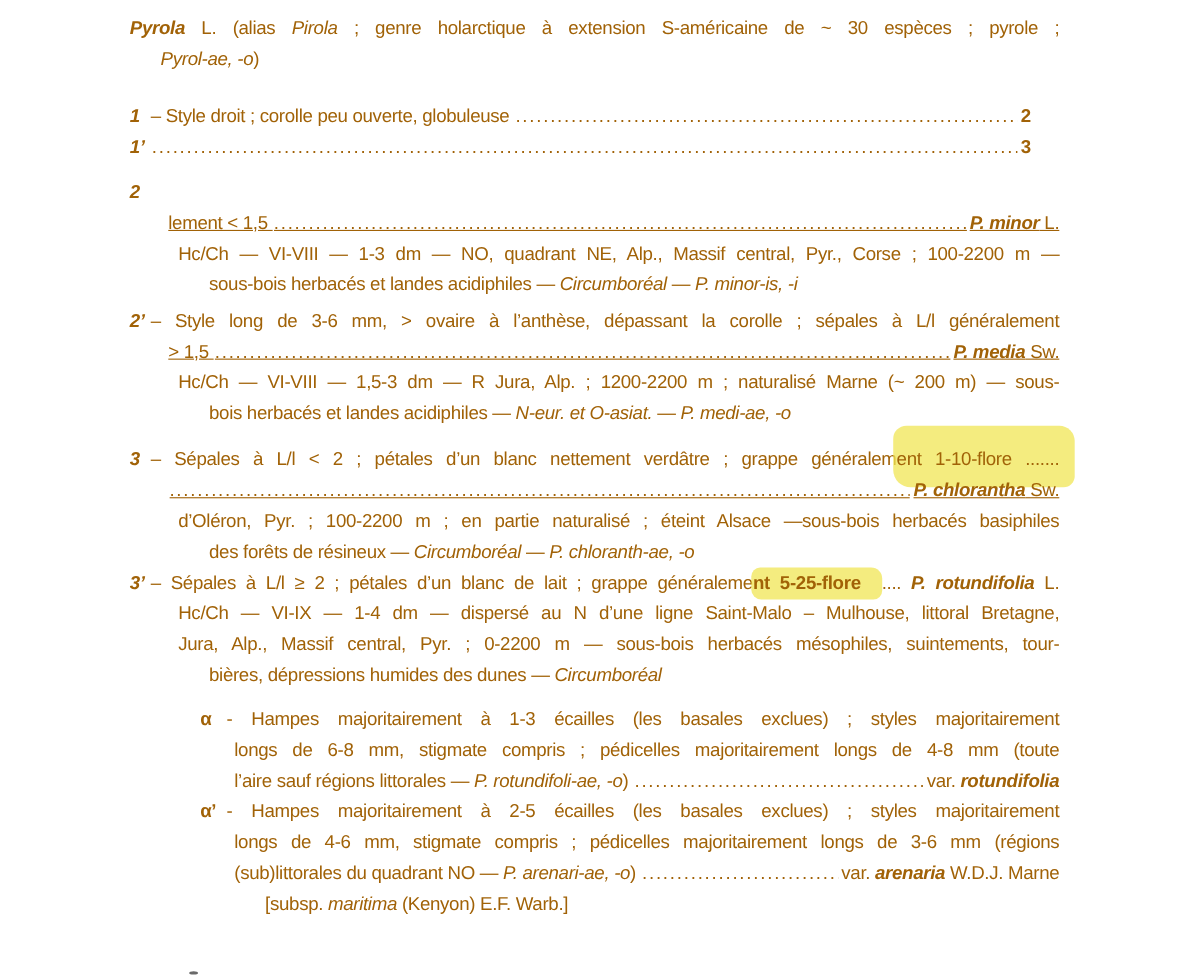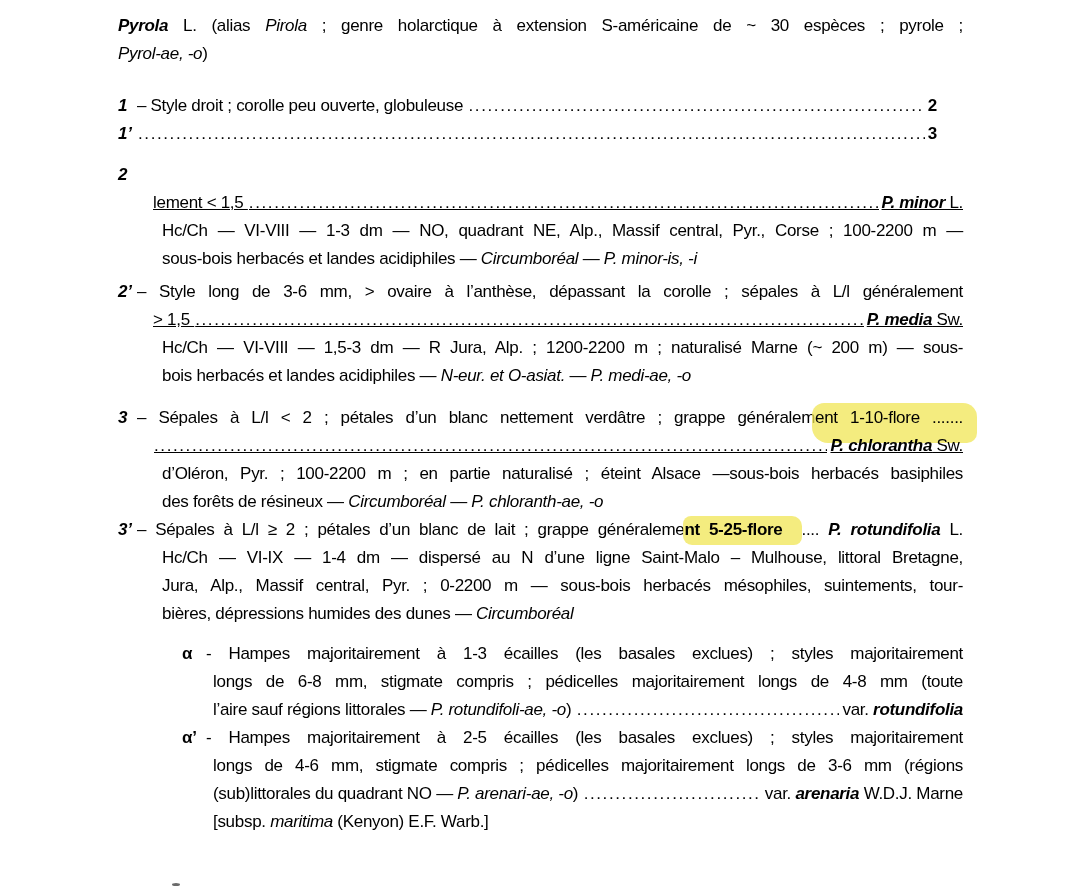--- a/index.html
+++ b/index.html
@@ -3,21 +3,21 @@
 <meta charset="utf-8">
 <style>
   html, body { margin: 0; padding: 0; background: #fff; }
   .page {
     position: relative;
     width: 1080px;
     height: 889px;
     background: #ffffff;
     overflow: hidden;
     font-family: "Liberation Sans", "DejaVu Sans", sans-serif;
-    color: #000000;
+    color: #a16207;
     -webkit-font-smoothing: antialiased;
   }
   .content {
     position: absolute;
     left: 118px;
     top: 12px;
     width: 845px;
     font-size: 17px;
     line-height: 28px;
     letter-spacing: -0.3px;
@@ -33,21 +33,21 @@
 
   
   .pad-none      { padding-left: 0; }
   .pad-key       { padding-left: 19px; }
   .pad-cont      { padding-left: 35px; text-decoration: underline; }
   .pad-detail    { padding-left: 44px; }
   .pad-alpha     { padding-left: 88px; }
   .pad-alphacont { padding-left: 95px; }
 
   
-  .mode-flow  { text-align: left; }
+  .mode-flow  { text-align: left; margin-left: 28px; }
   .mode-flowj { text-align: justify; text-align-last: justify; }
   .mode-leader { display: flex; align-items: baseline; }
   .mode-leader .lpart, .mode-leader .rpart { white-space: pre; flex: 0 0 auto; }
   .mode-leader .leader {
     flex: 1 1 auto;
     overflow: hidden;
     white-space: nowrap;
     letter-spacing: 1.6px;
     margin: 0 3px 0 1px;
     min-width: 6px;
@@ -66,21 +66,21 @@
   .klabel.alpha { left: 64px; font-style: normal; }
 
   
   .s-n  { }
   .s-i  { font-style: italic; }
   .s-b  { font-weight: 700; }
   .s-bi { font-weight: 700; font-style: italic; }
   .s-hl1, .s-hl2 { position: relative; }
   .s-hl1 {
     background: rgba(240, 229, 84, 0.75);
-    padding: 5px 14px 16px 3px;
+    padding: 21px 14px 16px 3px;
     margin-right: -14px;
     margin-left: -3px;
     border-radius: 12px 14px 10px 16px;
   }
   .s-hl2 {
     background: rgba(240, 229, 84, 0.75);
     padding: 4px 19px 6px 2px;
     margin-right: -9px;
     margin-left: -2px;
     border-radius: 8px 10px 8px 9px;

